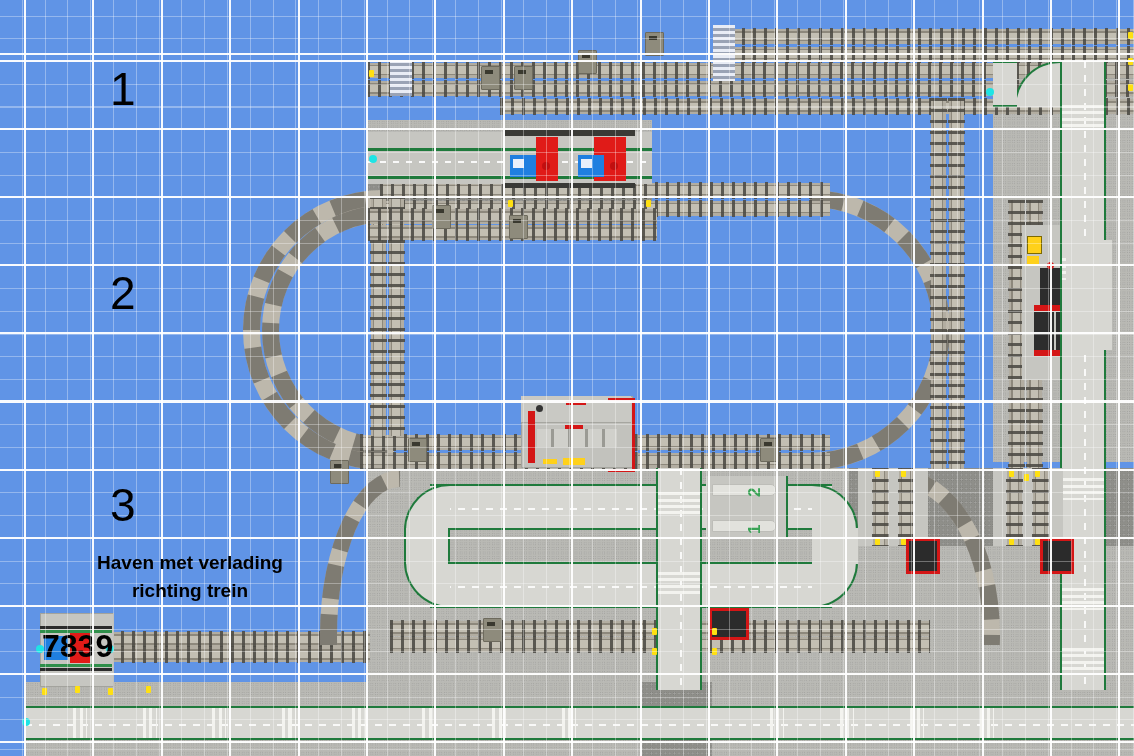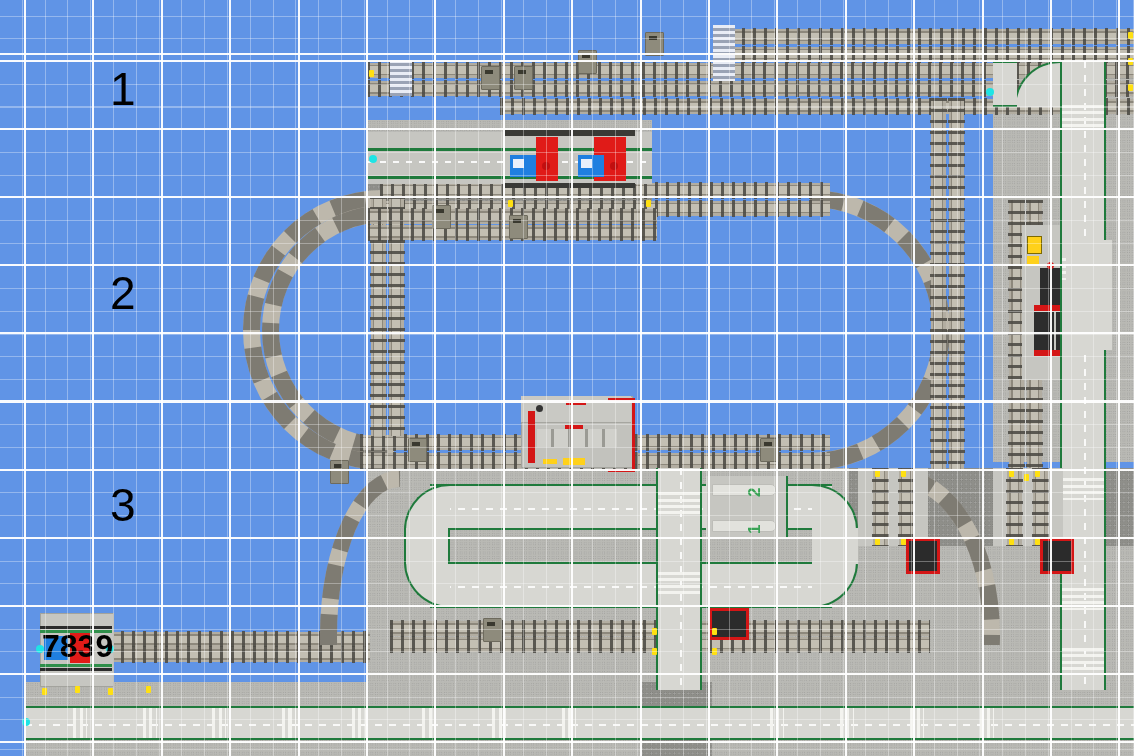--- a/index.html
+++ b/index.html
@@ -400,14 +400,16 @@
   <div class="ypt" style="left:1024px;top:474px;"></div>
   <div class="ypt" style="left:75px;top:686px;"></div>
   <div class="ypt" style="left:146px;top:686px;"></div>
 
   <div class="grid-minor"></div>
   <div class="grid-major"></div>
 
   <div class="num" style="left:110px;top:66px;">1</div>
   <div class="num" style="left:110px;top:270px;">2</div>
   <div class="num" style="left:110px;top:482px;">3</div>
+  <div class="cap" style="left:50px;top:549px;width:280px;">Haven met verlading
+richting trein</div>
 
 </div>
 
 </body></html>

